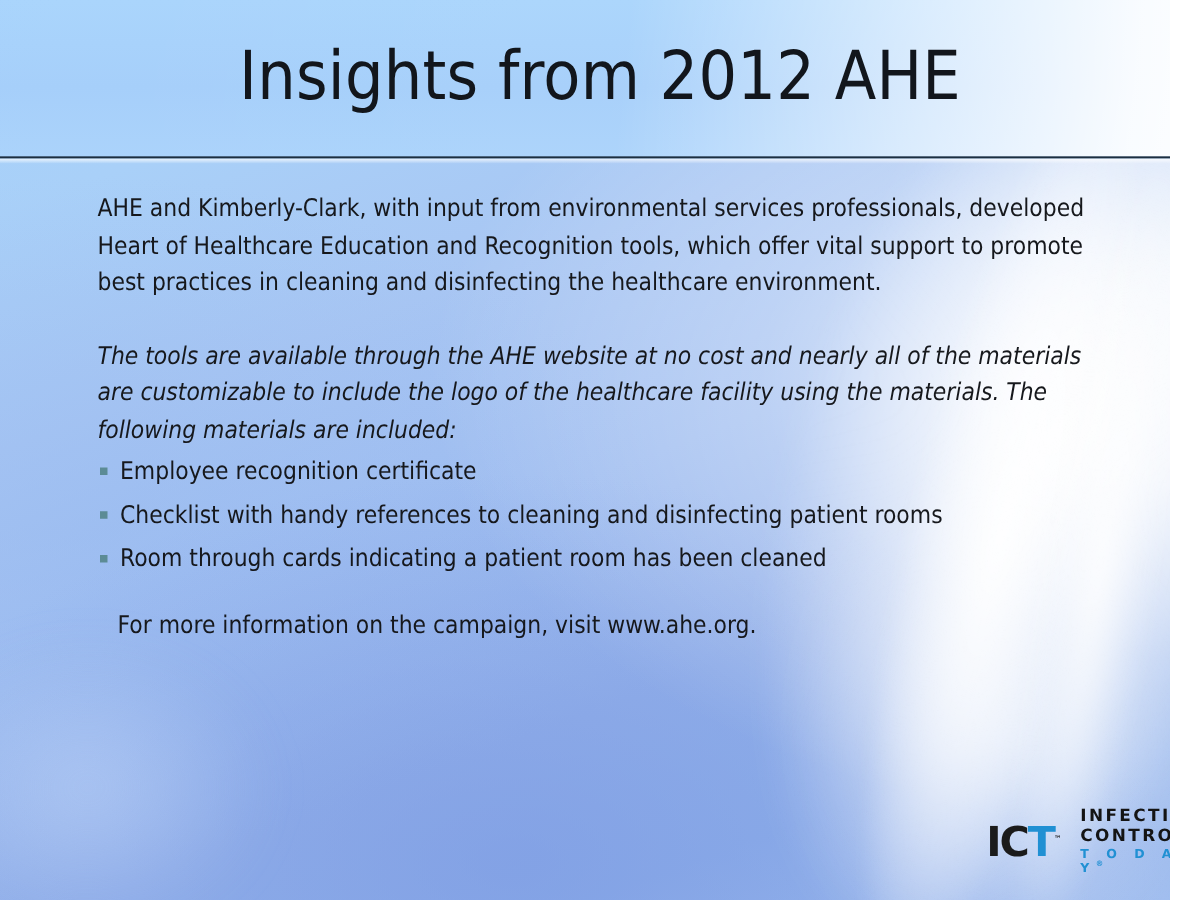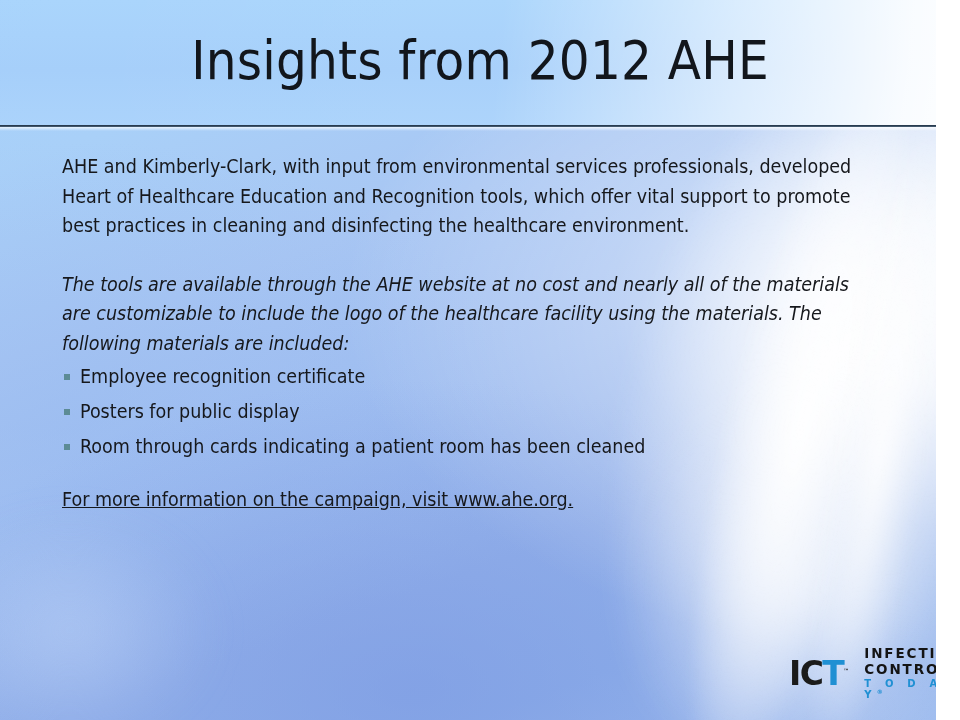--- a/index.html
+++ b/index.html
@@ -96,21 +96,21 @@
   #title-rule-glow {
     position: absolute;
     left: 0; top: 127px;
     width: 960px; height: 4px;
     background: linear-gradient(180deg, rgba(255,255,255,0.75) 0%, rgba(255,255,255,0) 100%);
   }
 
   
   #body-area {
     position: absolute;
-    left: 62px;
+    left: 78px;
     top: 152px;
     width: 800px;
     color: #16181c;
     font-family: "DejaVu Sans Condensed", "Liberation Sans", sans-serif;
     font-size: 19.5px;
     line-height: 29.5px;
   }
 
   .para {
     margin: 0;
@@ -135,24 +135,23 @@
   ul#bullets li .bullet-mark {
     position: absolute;
     left: 1px;
     top: 15px;
     width: 6px;
     height: 6px;
     background: #5c8b95;
   }
 
   #closing {
-    margin: 0;
+    margin: 16px;
     padding: 0;
     margin-top: 21px;
-    text-decoration: underline;
   }
 
   
   #logo {
     position: absolute;
     left: 789px;
     top: 652px;
     width: 152px;
     height: 44px;
     display: flex;
@@ -233,21 +232,21 @@
 
     <p class="para p2">The tools are available through the AHE website at no cost and nearly all of the materials are customizable to include the logo of the healthcare facility using the materials. The following materials are included:</p>
 
     <ul id="bullets">
       <li>
         <span class="bullet-mark"></span>
         <span>Employee recognition certificate</span>
       </li>
       <li>
         <span class="bullet-mark"></span>
-        <span>Posters for public display</span>
+        <span>Checklist with handy references to cleaning and disinfecting patient rooms</span>
       </li>
       <li>
         <span class="bullet-mark"></span>
         <span>Room through cards indicating a patient room has been cleaned</span>
       </li>
     </ul>
 
     <p id="closing">For more information on the campaign, visit www.ahe.org.</p>
   </div>
 

